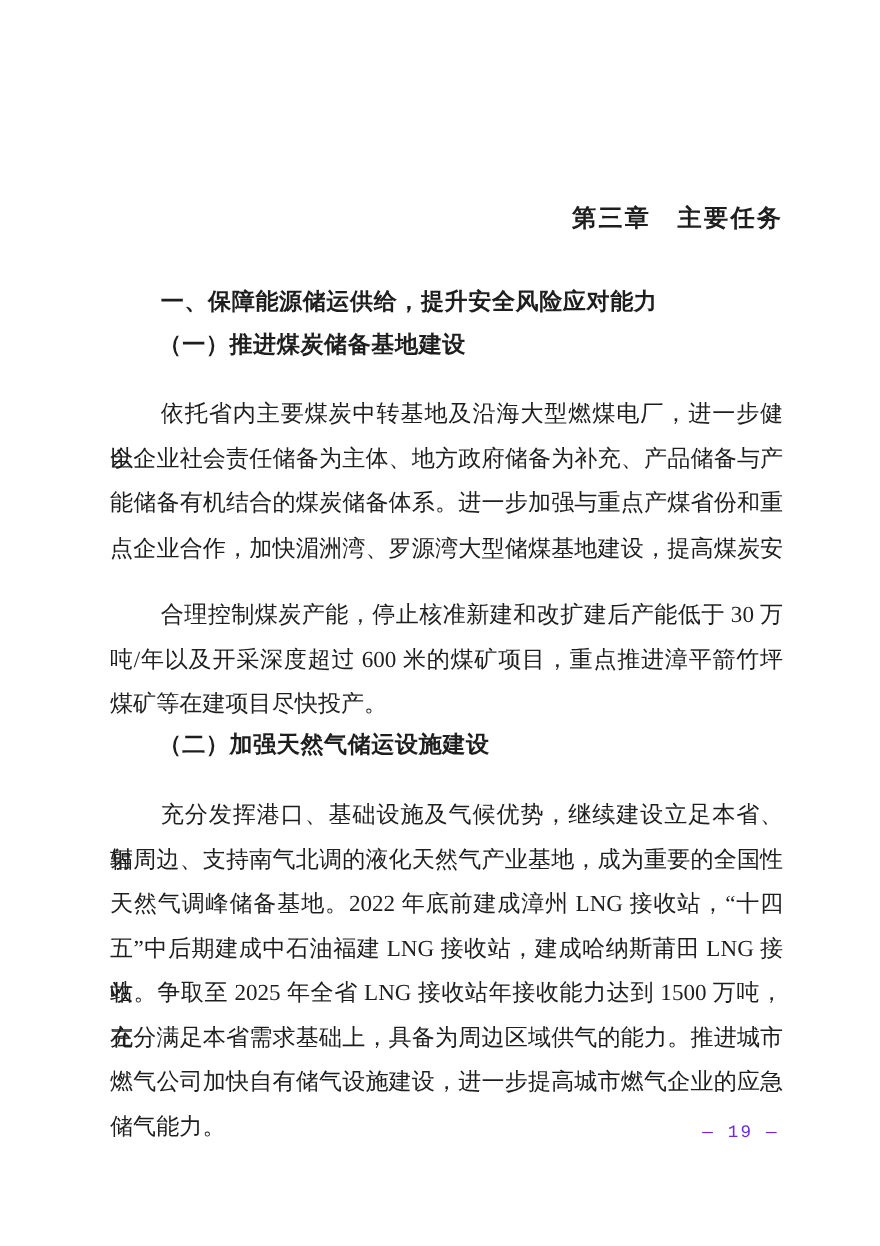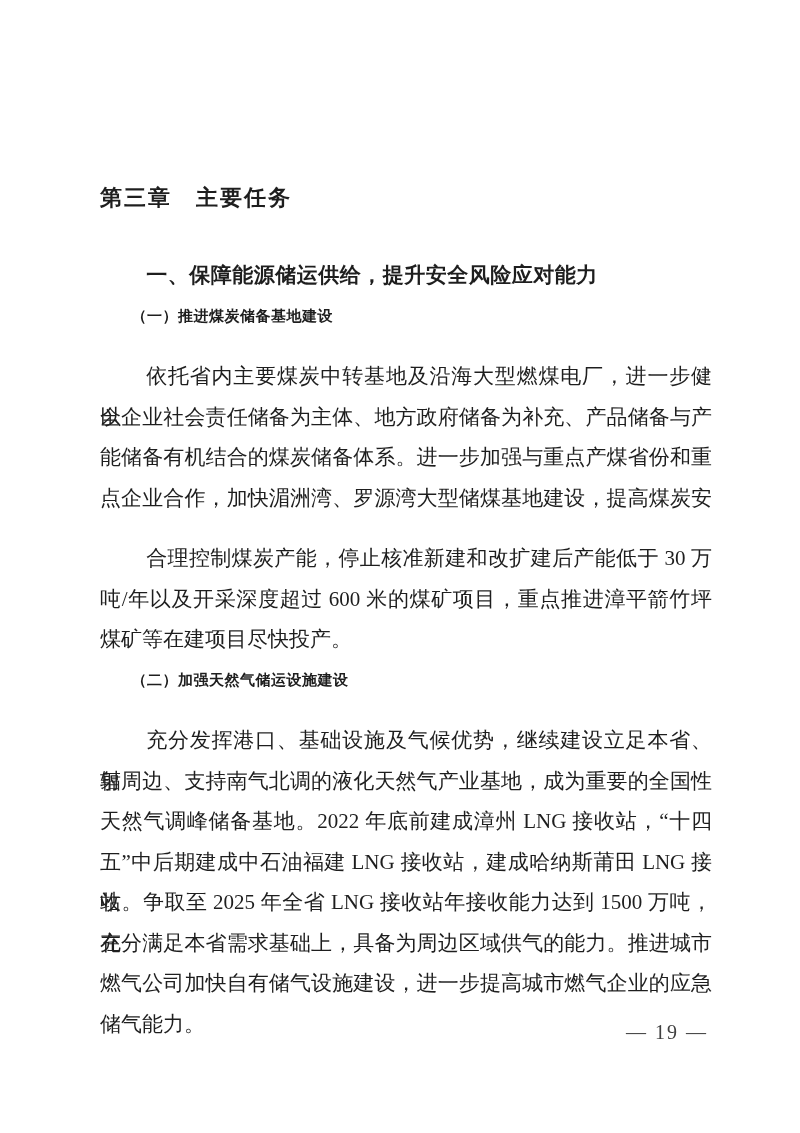--- a/index.html
+++ b/index.html
@@ -14,21 +14,21 @@
     margin: 0 auto;
     background: #ffffff;
     color: #1e1e1e;
     overflow: hidden;
   }
   .chapter-title {
     position: absolute;
     top: 183px;
     left: 100px;
     width: 612px;
-    text-align: left;
+    text-align: right;
     font-family: "Liberation Sans", sans-serif;
     font-weight: bold;
     font-size: 22px;
     letter-spacing: 2px;
     white-space: pre;
   }
   .content {
     position: absolute;
     top: 255px;
     left: 100px;
@@ -49,35 +49,35 @@
   .h1 {
     font-family: "Liberation Sans", sans-serif;
     font-weight: bold;
     font-size: 21px;
     line-height: 40.5px;
     height: 40.5px;
     text-indent: 2.2em;
     letter-spacing: 0.5px;
   }
   .h2 {
-    font-family: Liberation Serif, serif;
+    font-family: Liberation Mono, monospace;
     font-weight: bold;
-    font-size: 15px;
+    font-size: 21px;
     line-height: 40.5px;
     height: 40.5px;
     text-indent: 2.1em;
     letter-spacing: 0.5px;
   }
   .page-number {
     position: absolute;
     top: 1021px;
     right: 92px;
-    font-family: Liberation Serif, serif;
-    font-size: 20px;
-    color: #404040;
+    font-family: Liberation Mono, monospace;
+    font-size: 16px;
+    color: #6d28d9;
     letter-spacing: 2px;
     white-space: pre;
   }
 </style>
 </head>
 <body>
 
 <div class="page" style="background: rgb(255, 255, 255); color: rgb(30, 30, 30);">
   <div class="chapter-title">第三章　主要任务</div>
 

